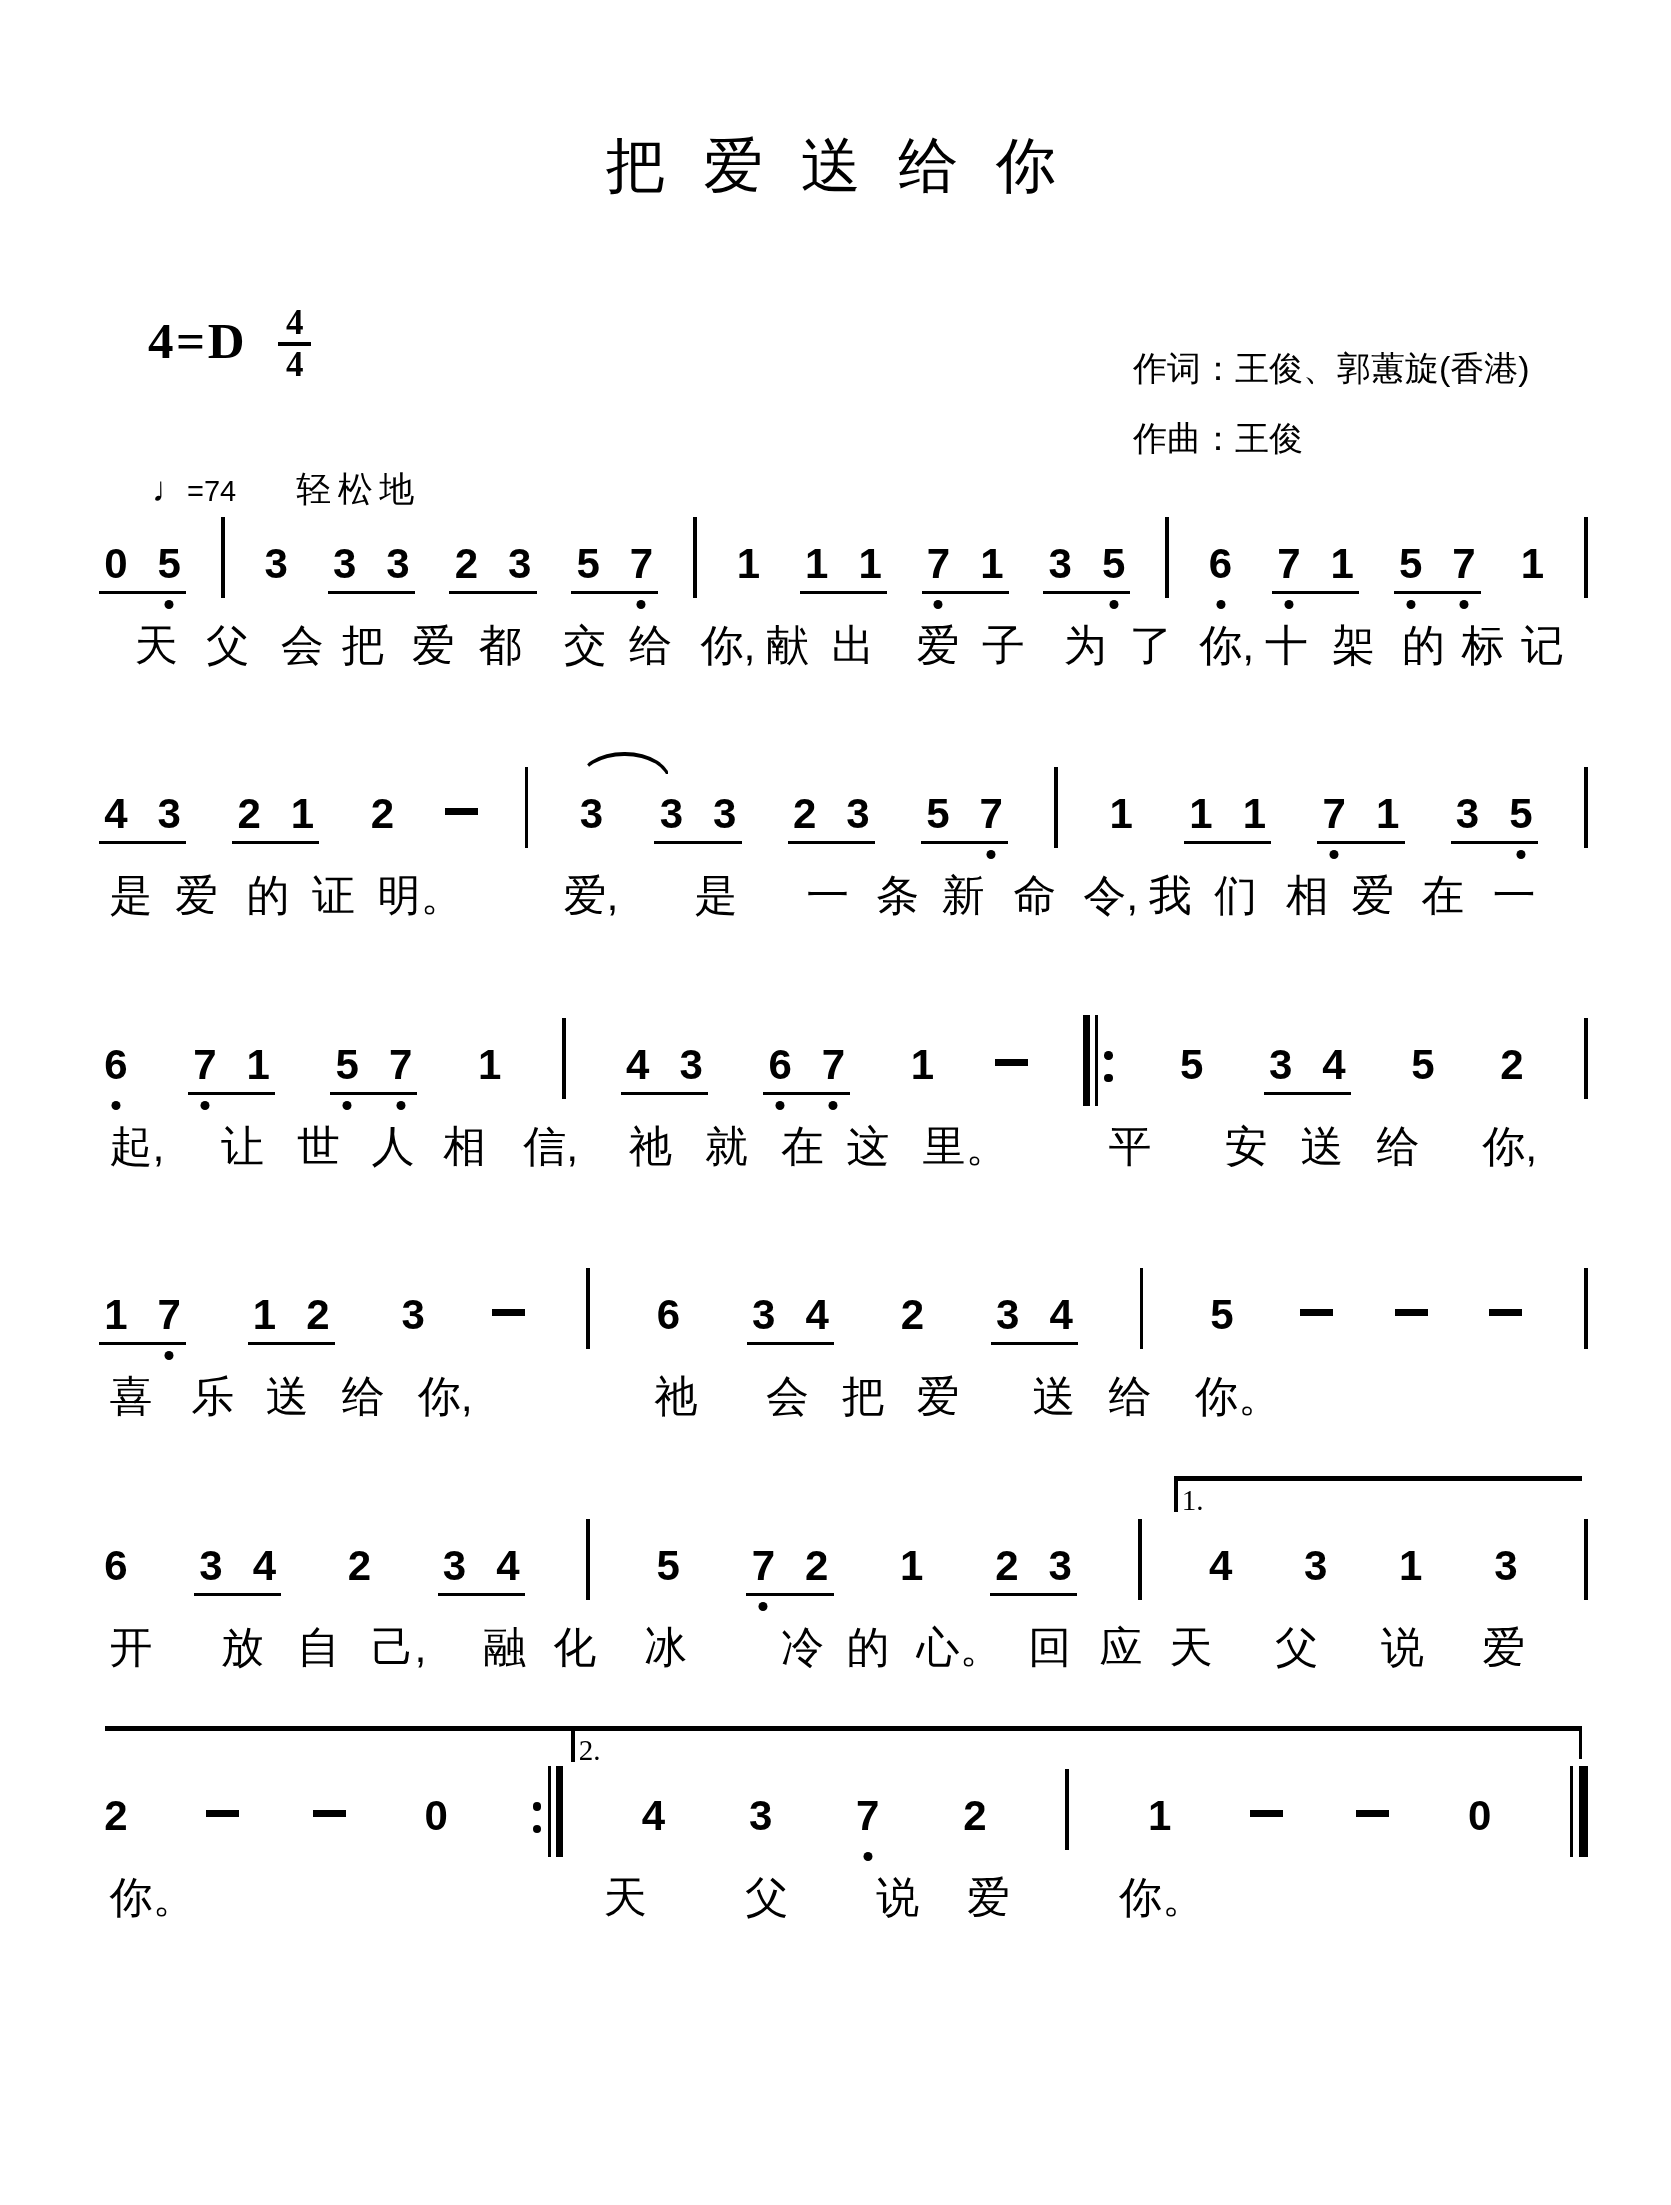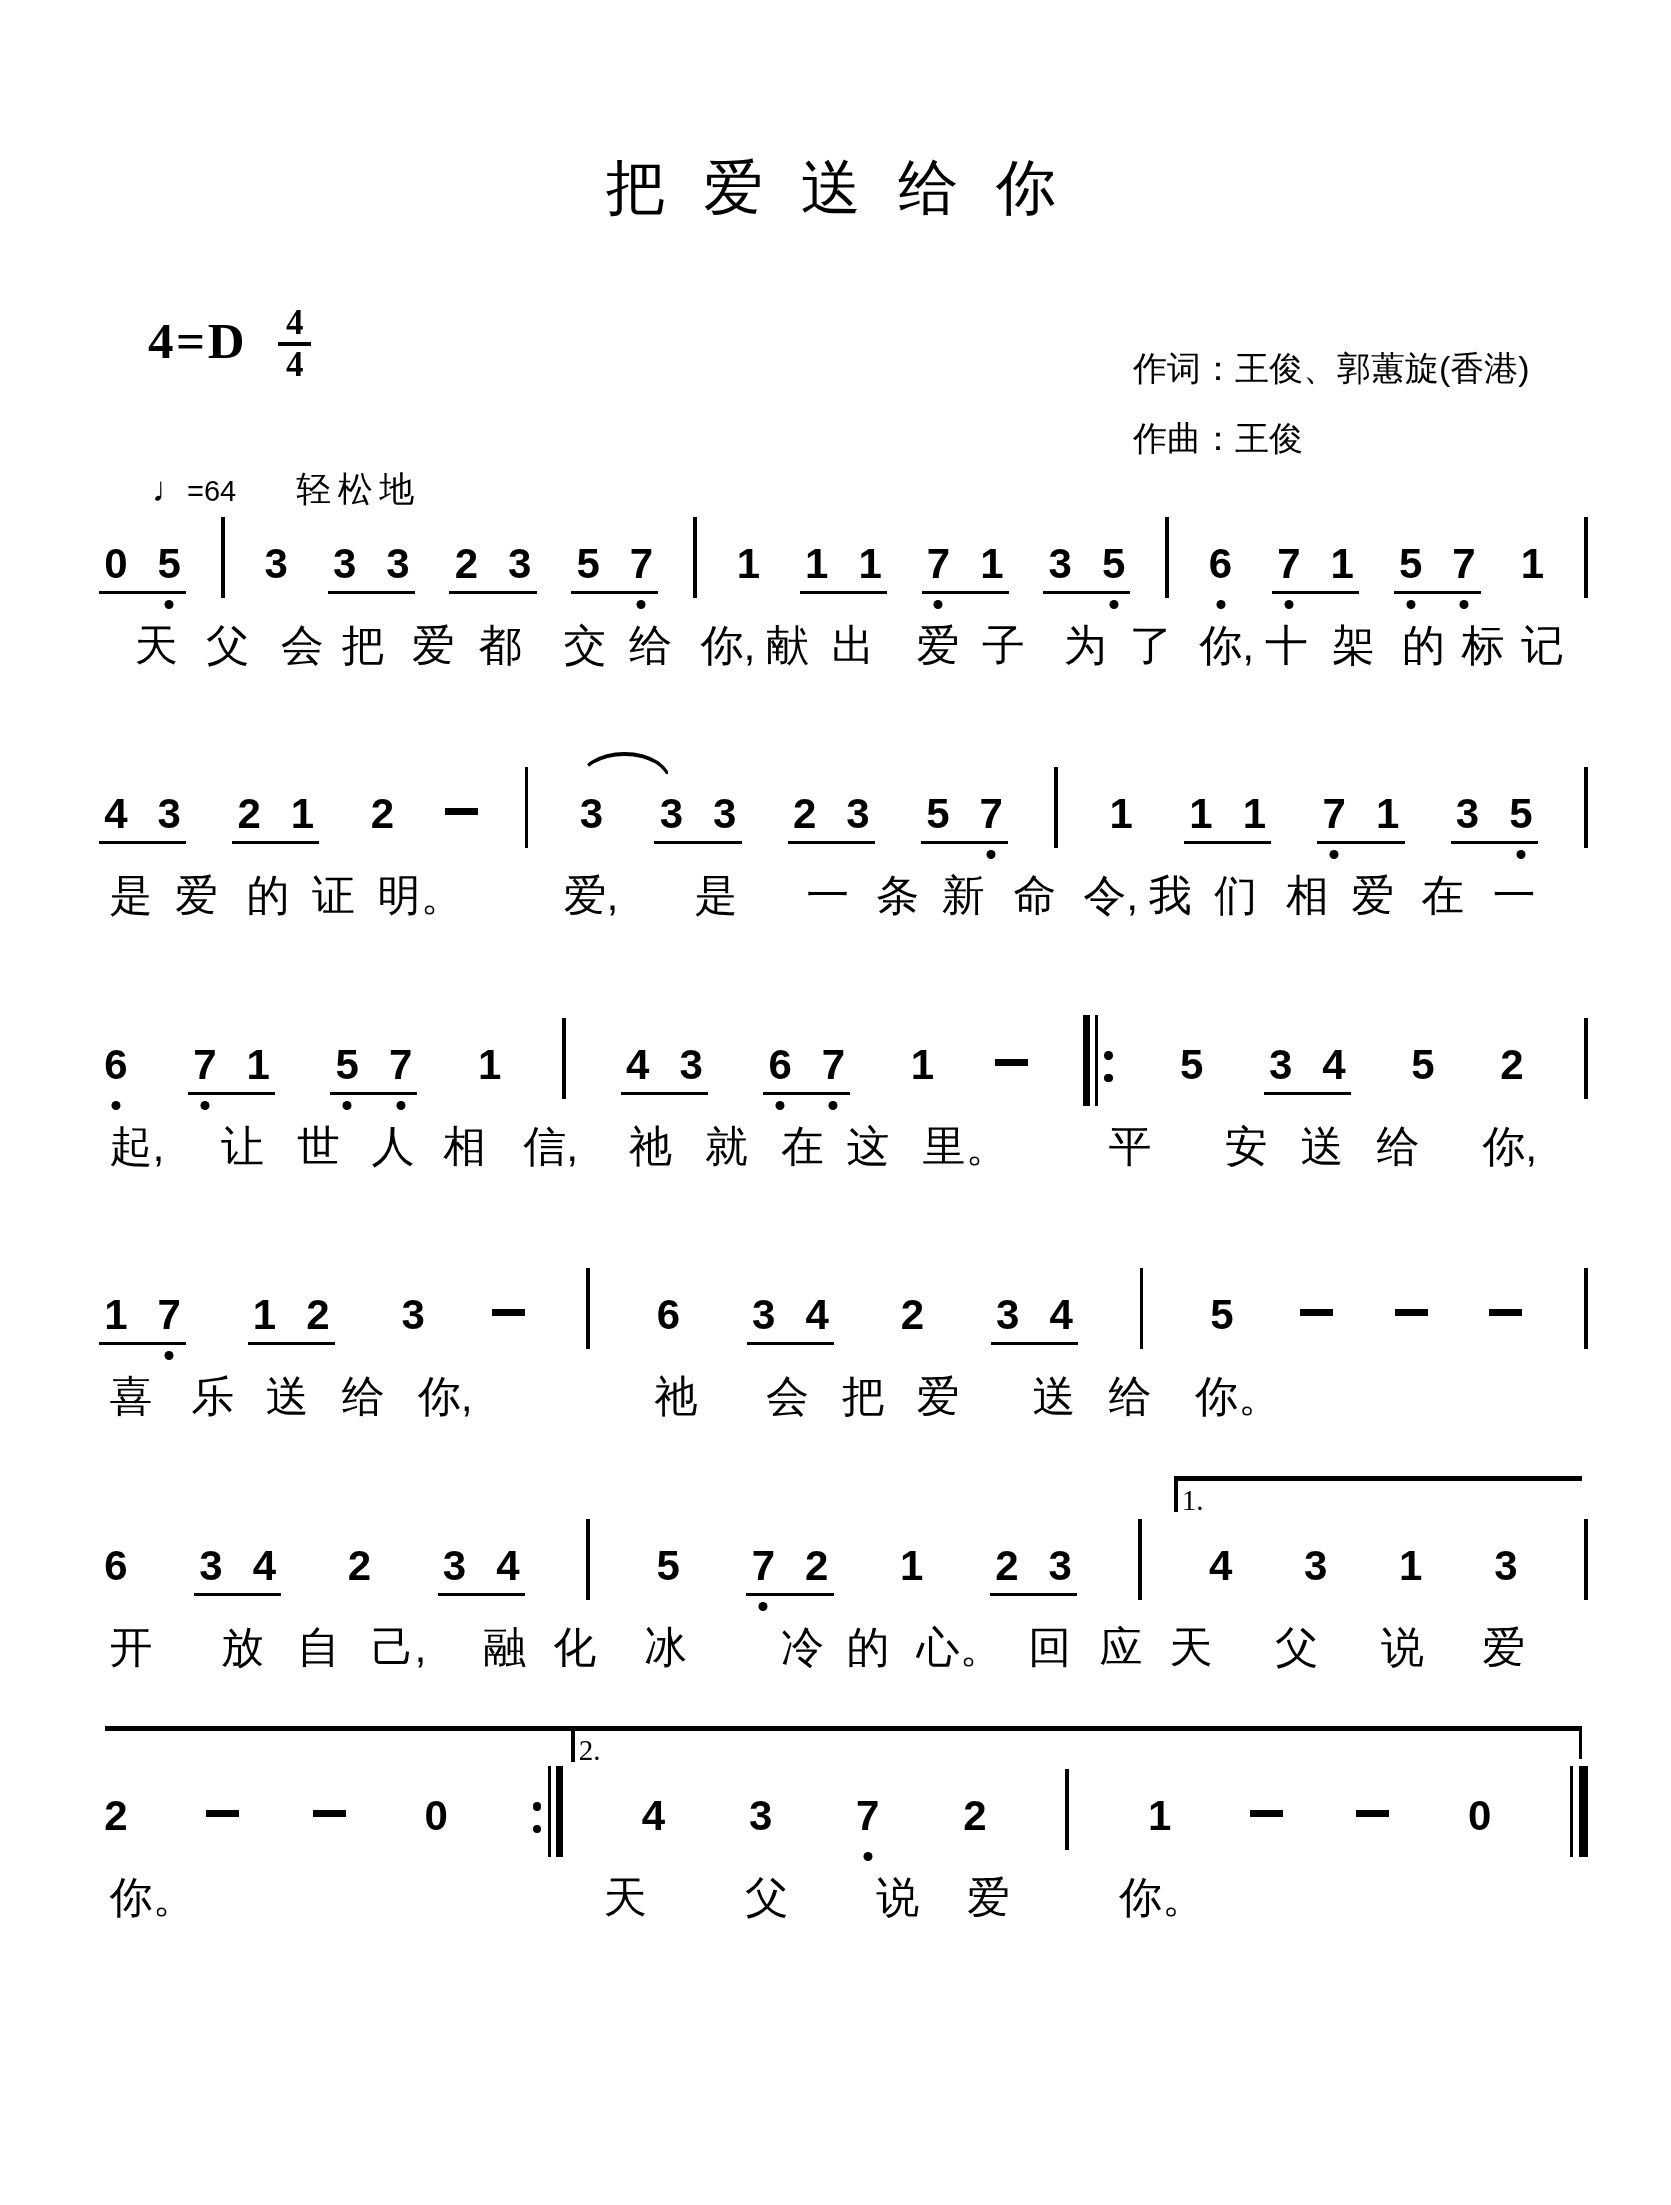--- a/index.html
+++ b/index.html
@@ -6,21 +6,21 @@
   .page{
     position:relative;
     width:1672px;height:2205px;
     background:#ffffff;
     color:#000;
     font-family:"Liberation Sans",sans-serif;
     overflow:hidden;
   }
   
   .title{
-    position:absolute;top:148px;left:0;width:100%;
+    position:absolute;top:126px;left:0;width:100%;
     text-align:center;font-size:60px;letter-spacing:10.4px;
     font-weight:400;white-space:pre;
   }
   .subtitle{
     position:absolute;top:260px;left:0;width:100%;
     text-align:center;font-size:31px;letter-spacing:2px;
   }
   .keysig{
     position:absolute;left:148px;top:305px;
     display:flex;align-items:flex-start;
@@ -100,21 +100,21 @@
     </span>
   </div>
 
   <div class="credits">
     <div>作词：王俊、郭蕙旋(香港)</div>
     <div>作曲：王俊</div>
   </div>
 
   <div class="tempo">
     <span class="nglyph">♩</span>
-      <span>=64</span>
+      <span>=74</span>
     <span class="expr">轻松地</span>
   </div>
 
   <div id="music">
       <div class="mline" style="top: 544px;">
         <div class="note-row">
           <div class="grp">
             <div class="digits u">
               <span class="n"><span class="d">0</span></span>
               <span class="n"><span class="d">5</span><i class="ld"></i></span>

